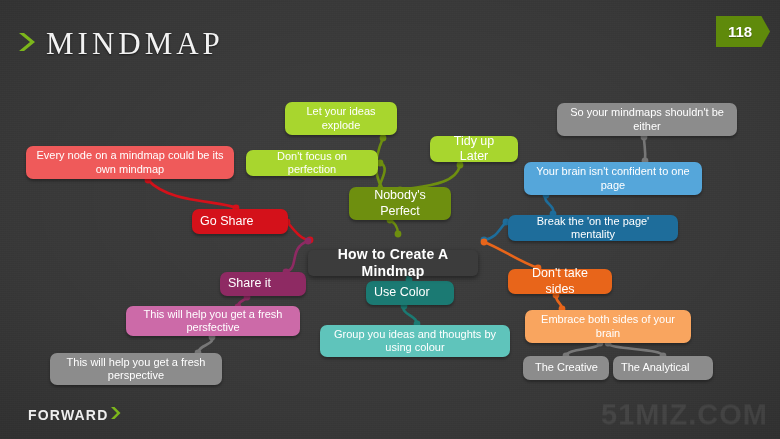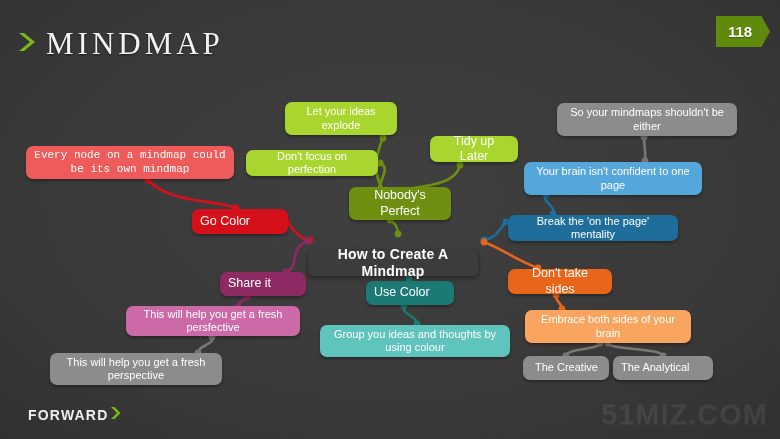--- a/index.html
+++ b/index.html
@@ -146,25 +146,25 @@
       </div>
       <div class="node n-sm" style="left: 246px; top: 150px; width: 132px; height: 26px; background: rgb(168, 214, 46);">
         <span>Don't focus on perfection</span>
       </div>
       <div class="node n-md" style="left: 430px; top: 136px; width: 88px; height: 26px; background: rgb(168, 214, 46);">
         <span>Tidy up Later</span>
       </div>
       <div class="node n-md" style="left: 349px; top: 187px; width: 102px; height: 33px; background: rgb(110, 143, 15);">
         <span>Nobody's Perfect</span>
       </div>
-      <div class="node n-sm" style="left: 26px; top: 146px; width: 208px; height: 33px; background: rgb(239, 90, 90); font-family: Liberation Mono, monospace;">
+      <div class="node n-sm" style="left: 26px; top: 146px; width: 208px; height: 33px; background: rgb(239, 90, 90);">
         <span>Every node on a mindmap could be its own mindmap</span>
       </div>
       <div class="node n-md" style="left: 192px; top: 209px; width: 96px; height: 25px; background: rgb(212, 17, 26);">
-        <span>Go Color</span>
+        <span>Go Share</span>
       </div>
       <div class="node n-md" style="left: 220px; top: 272px; width: 86px; height: 24px; background: rgb(142, 42, 99);">
         <span>Share it</span>
       </div>
       <div class="node n-sm" style="left: 126px; top: 306px; width: 174px; height: 30px; background: rgb(204, 106, 168);">
         <span>This will help you get a fresh persfective</span>
       </div>
       <div class="node n-sm" style="left: 50px; top: 353px; width: 172px; height: 32px; background: rgb(140, 140, 140);">
         <span>This will help you get a fresh perspective</span>
       </div>

